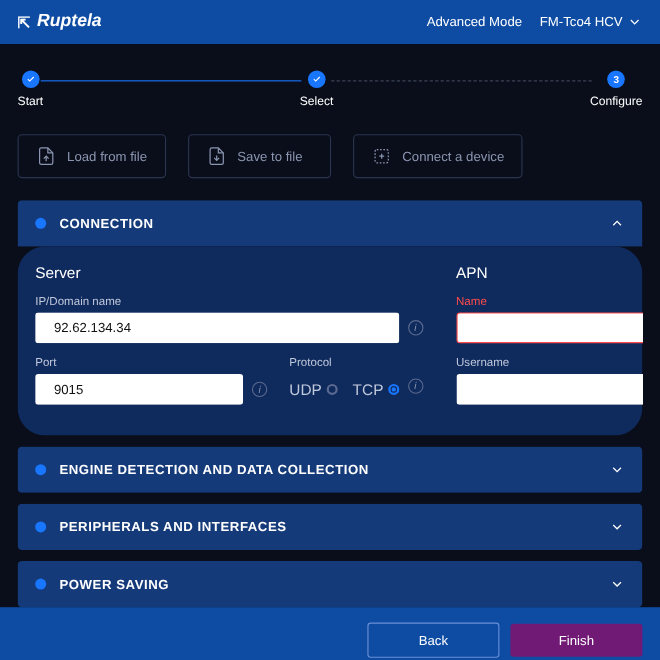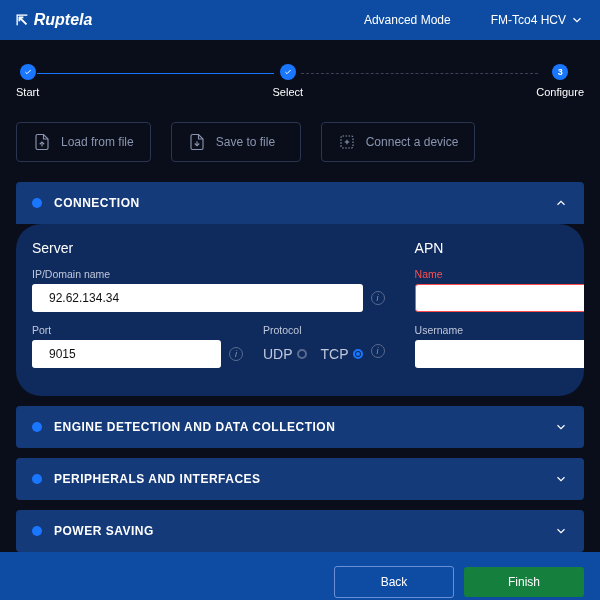--- a/index.html
+++ b/index.html
@@ -1,20 +1,20 @@
 <!DOCTYPE html>
 <html><head>
 <meta charset="utf-8">
 <style>
 * { box-sizing: border-box; margin: 0; padding: 0; font-family: -apple-system, BlinkMacSystemFont, "Segoe UI", Arial, sans-serif; }
 body { width: 600px; height: 600px; background: #0a0e1a; color: #fff; overflow: hidden; }
 .header { background: #0e4ca3; height: 40px; display: flex; align-items: center; padding: 0 16px; justify-content: space-between; }
 .brand { display: flex; align-items: center; gap: 6px; font-weight: 600; font-size: 16px; font-style: italic; }
 .brand-icon { font-style: normal; font-size: 14px; }
-.header-right { display: flex; align-items: center; gap: 40px; font-size: 12px; }
+.header-right { display: flex; align-items: center; gap: 16px; font-size: 12px; }
 .device-select { display: flex; align-items: center; gap: 4px; cursor: pointer; }
 .content { height: 512px; overflow-y: auto; background: #0a0e1a; }
 .stepper { display: flex; align-items: center; padding: 24px 16px 16px; position: relative; }
 .step { display: flex; flex-direction: column; align-items: center; position: relative; z-index: 2; }
 .step-circle { width: 16px; height: 16px; border-radius: 50%; display: flex; align-items: center; justify-content: center; font-size: 9px; font-weight: bold; }
 .step-done { background: #1976ff; }
 .step-active { background: #1976ff; }
 .step-label { font-size: 11px; margin-top: 6px; color: #fff; }
 .step-line { flex: 1; height: 1px; border-top: 1px dashed #3a4256; margin: 0 -2px; margin-bottom: 16px; z-index: 1; }
 .step-line.done { border-top: 1px solid #1976ff; }
@@ -38,21 +38,21 @@
 .info-icon { width: 14px; height: 14px; border: 1px solid #5a6a90; border-radius: 50%; display: flex; align-items: center; justify-content: center; font-size: 9px; color: #8a95b0; font-style: italic; flex-shrink: 0; cursor: pointer; }
 .sub-row { display: grid; grid-template-columns: 1fr 1fr; gap: 20px; }
 .radio-group { display: flex; gap: 14px; align-items: center; padding-top: 6px; }
 .radio-opt { display: flex; align-items: center; gap: 4px; font-size: 14px; color: #c0c8dc; }
 .radio { width: 10px; height: 10px; border-radius: 50%; border: 2px solid #5a6a90; display: inline-block; position: relative; }
 .radio.checked { border-color: #1976ff; }
 .radio.checked::after { content: ''; position: absolute; inset: 1px; background: #1976ff; border-radius: 50%; }
 .footer { background: #0e4ca3; height: 60px; display: flex; align-items: center; justify-content: flex-end; padding: 0 16px; gap: 10px; }
 .footer-btn { min-width: 120px; padding: 8px 0; font-size: 12px; border-radius: 3px; cursor: pointer; text-align: center; border: none; }
 .btn-back { background: transparent; border: 1px solid #6a8fd6; color: #fff; }
-.btn-finish { background: #15803d; color: #fff; }
+.btn-finish { background: #701a75; color: #fff; }
 .content::-webkit-scrollbar { width: 6px; }
 .content::-webkit-scrollbar-thumb { background: #2a3550; border-radius: 3px; }
 </style>
 </head>
 <body>
 
 <div class="header">
   <div class="brand">
     <span class="brand-icon">⇱</span>
     <span>Ruptela</span>

